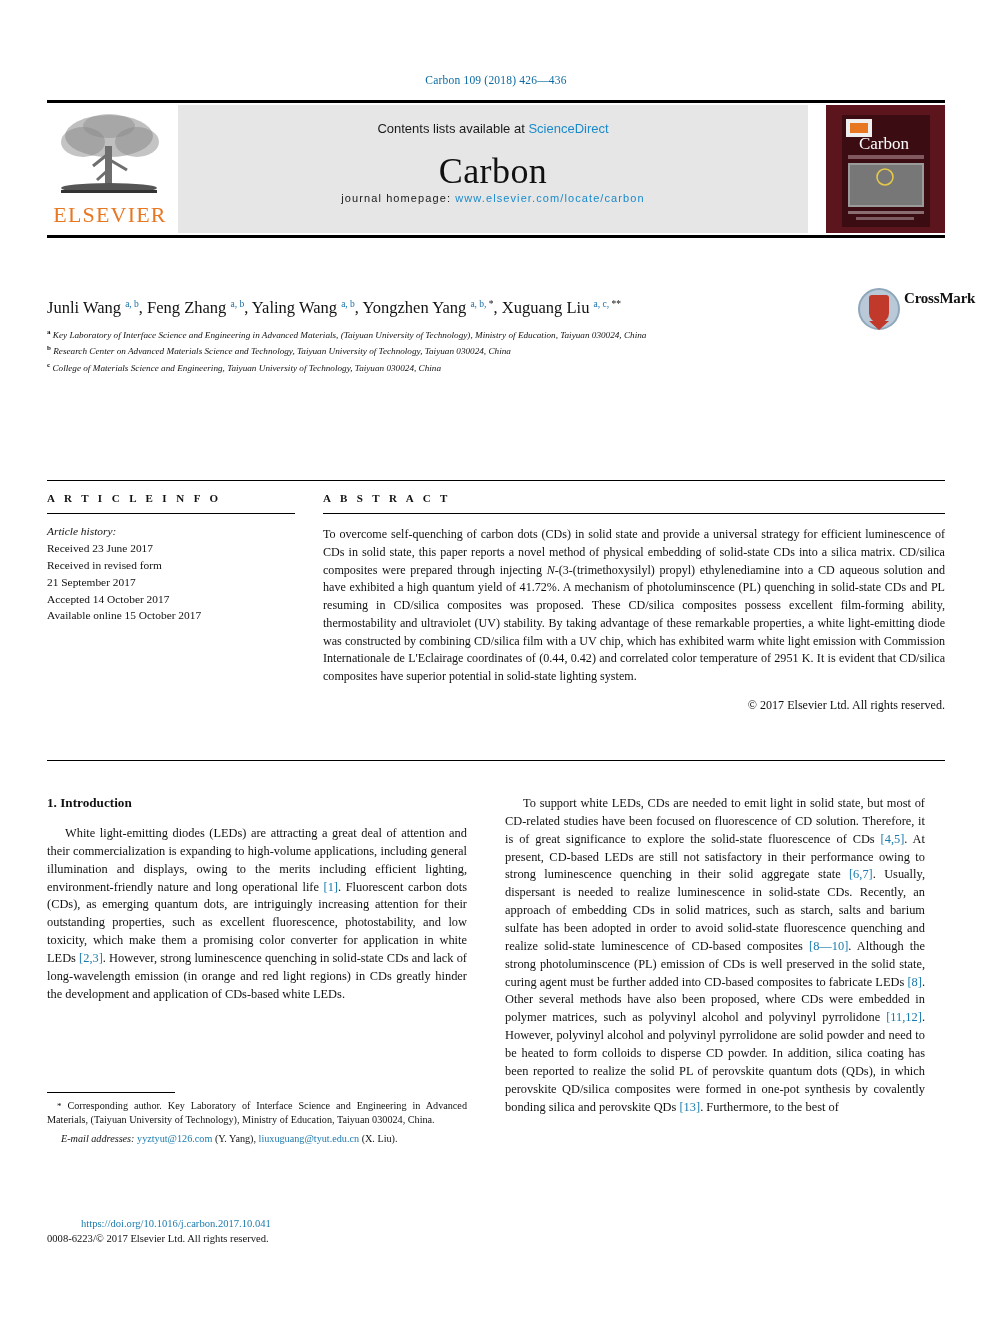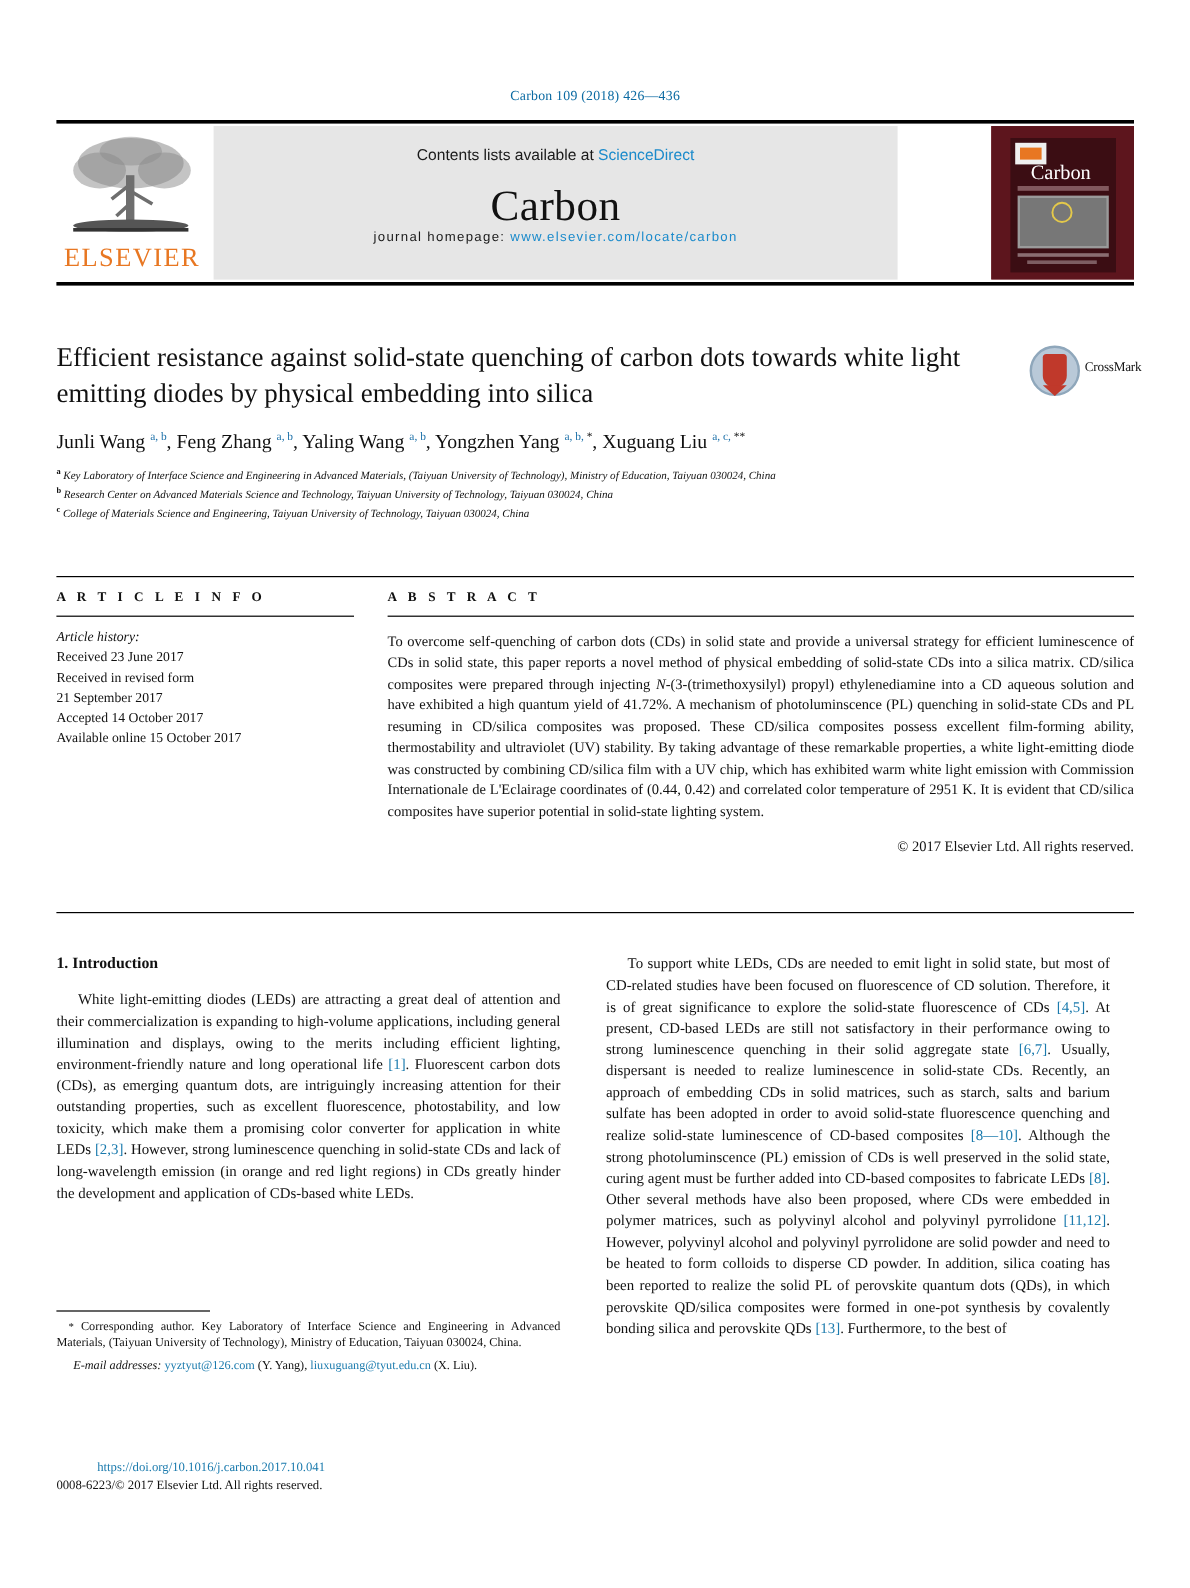--- a/index.html
+++ b/index.html
@@ -83,21 +83,21 @@
     text-align: center;
     color: #e87722;
     font-family: "Liberation Serif", serif;
     font-size: 22px;
     letter-spacing: 1.2px;
   }
   .grey-panel {
     position: absolute;
     top: 5px;
     left: 131px;
-    width: 570px;
+    width: 630px;
     height: 128px;
     background: #e6e6e6;
     text-align: center;
   }
   .contents-line {
     margin-top: 16px;
     font-size: 13px;
     font-family: "Liberation Sans", sans-serif;
     color: #1a1a1a;
   }
@@ -204,23 +204,23 @@
     left: 0;
     bottom: -7px;
     width: 0; height: 0;
     border-left: 10px solid transparent;
     border-right: 10px solid transparent;
     border-top: 9px solid #c0392b;
   }
   .cm-text {
     position: absolute;
     left: 8px;
-    top: 12px;
-    font-size: 11px;
-    font-weight: normal;
+    top: 2px;
+    font-size: 15px;
+    font-weight: bold;
     font-family: "Liberation Serif", serif;
     color: #111;
     letter-spacing: -0.2px;
   }
 
   
   .hr-thin {
     position: absolute;
     left: 47px;
     width: 898px;
@@ -401,21 +401,20 @@
         <circle cx="59" cy="72" r="8" fill="none" stroke="#e3c84a" stroke-width="1.6"></circle>
         <rect x="22" y="106" width="76" height="3" fill="#c0aeb1" opacity="0.6"></rect>
         <rect x="30" y="112" width="58" height="3" fill="#c0aeb1" opacity="0.5"></rect>
       </svg>
     </div>
 
     <div class="rule-bottom"></div>
   </div>
 
   <div class="title-block">
-    <div class="paper-title">Efficient resistance against solid-state quenching of carbon dots towards white light emitting diodes by physical embedding into silica</div>
     <div class="authors">Junli Wang <sup>a, b</sup>, Feng Zhang <sup>a, b</sup>, Yaling Wang <sup>a, b</sup>, Yongzhen Yang <sup>a, b, </sup><sup class="star">*</sup>, Xuguang Liu <sup>a, c, </sup><sup class="star">**</sup></div>
     <div class="affils">
       <div><sup>a</sup> <span>Key Laboratory of Interface Science and Engineering in Advanced Materials, (Taiyuan University of Technology), Ministry of Education, Taiyuan 030024, China</span></div>
       <div><sup>b</sup> <span>Research Center on Advanced Materials Science and Technology, Taiyuan University of Technology, Taiyuan 030024, China</span></div>
       <div><sup>c</sup> <span>College of Materials Science and Engineering, Taiyuan University of Technology, Taiyuan 030024, China</span></div>
     </div>
   </div>
 
   <div class="crossmark">
     <div class="cm-badge">

